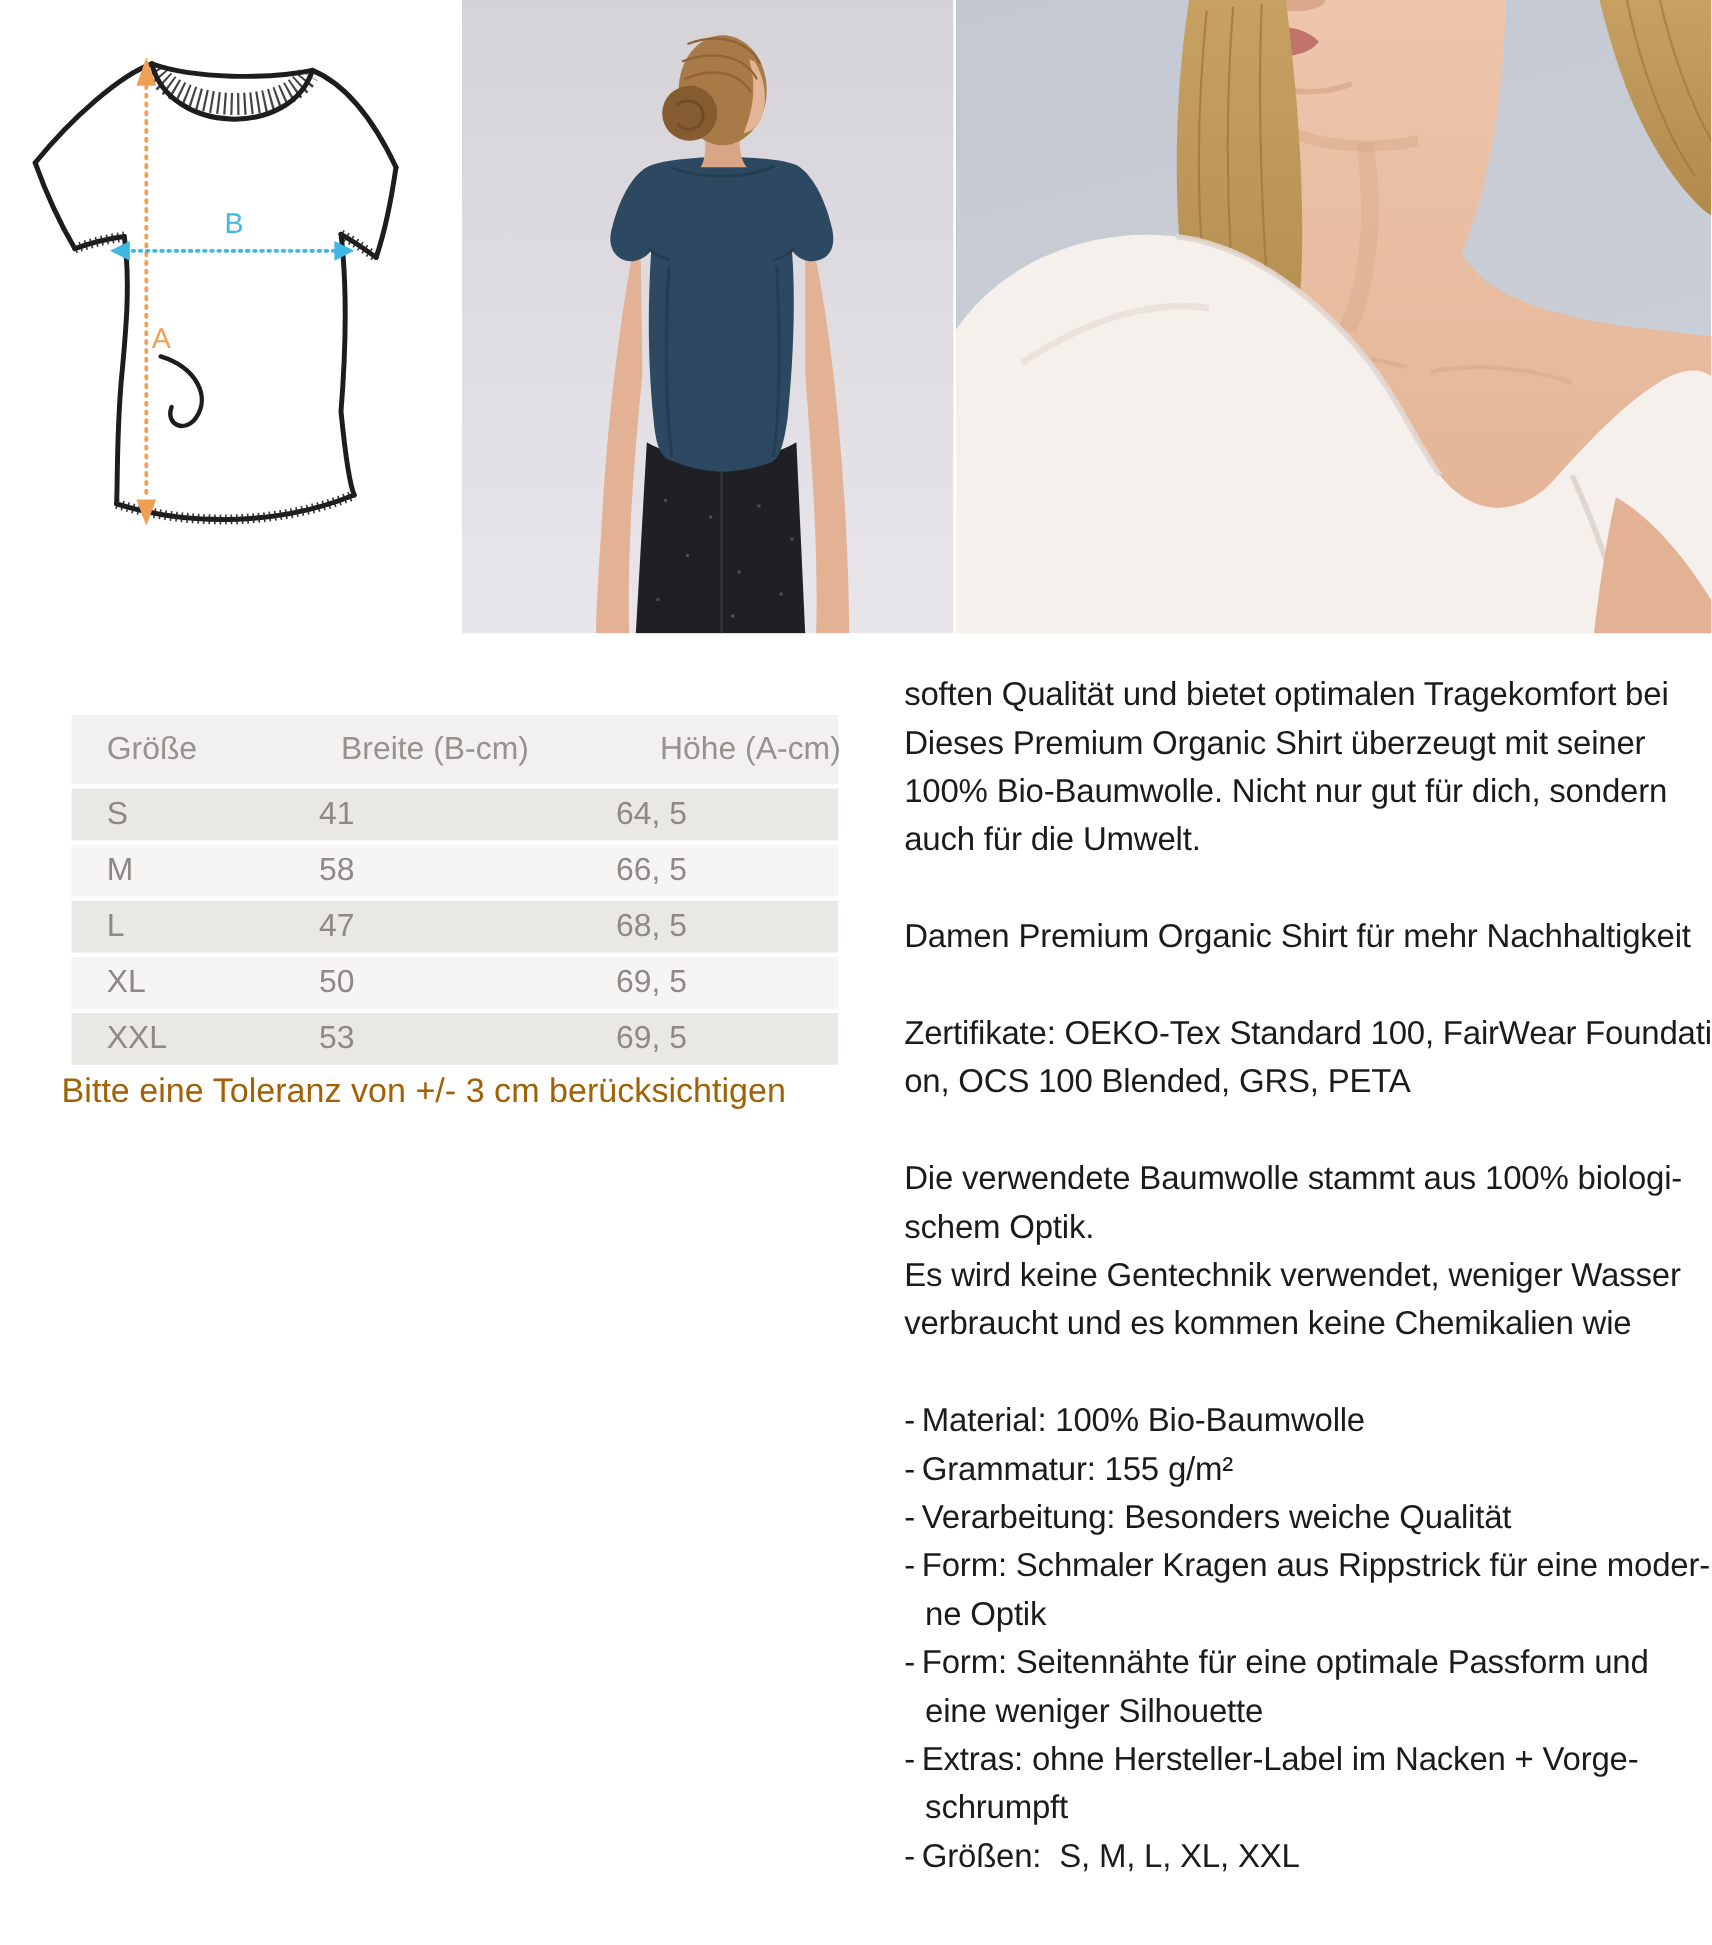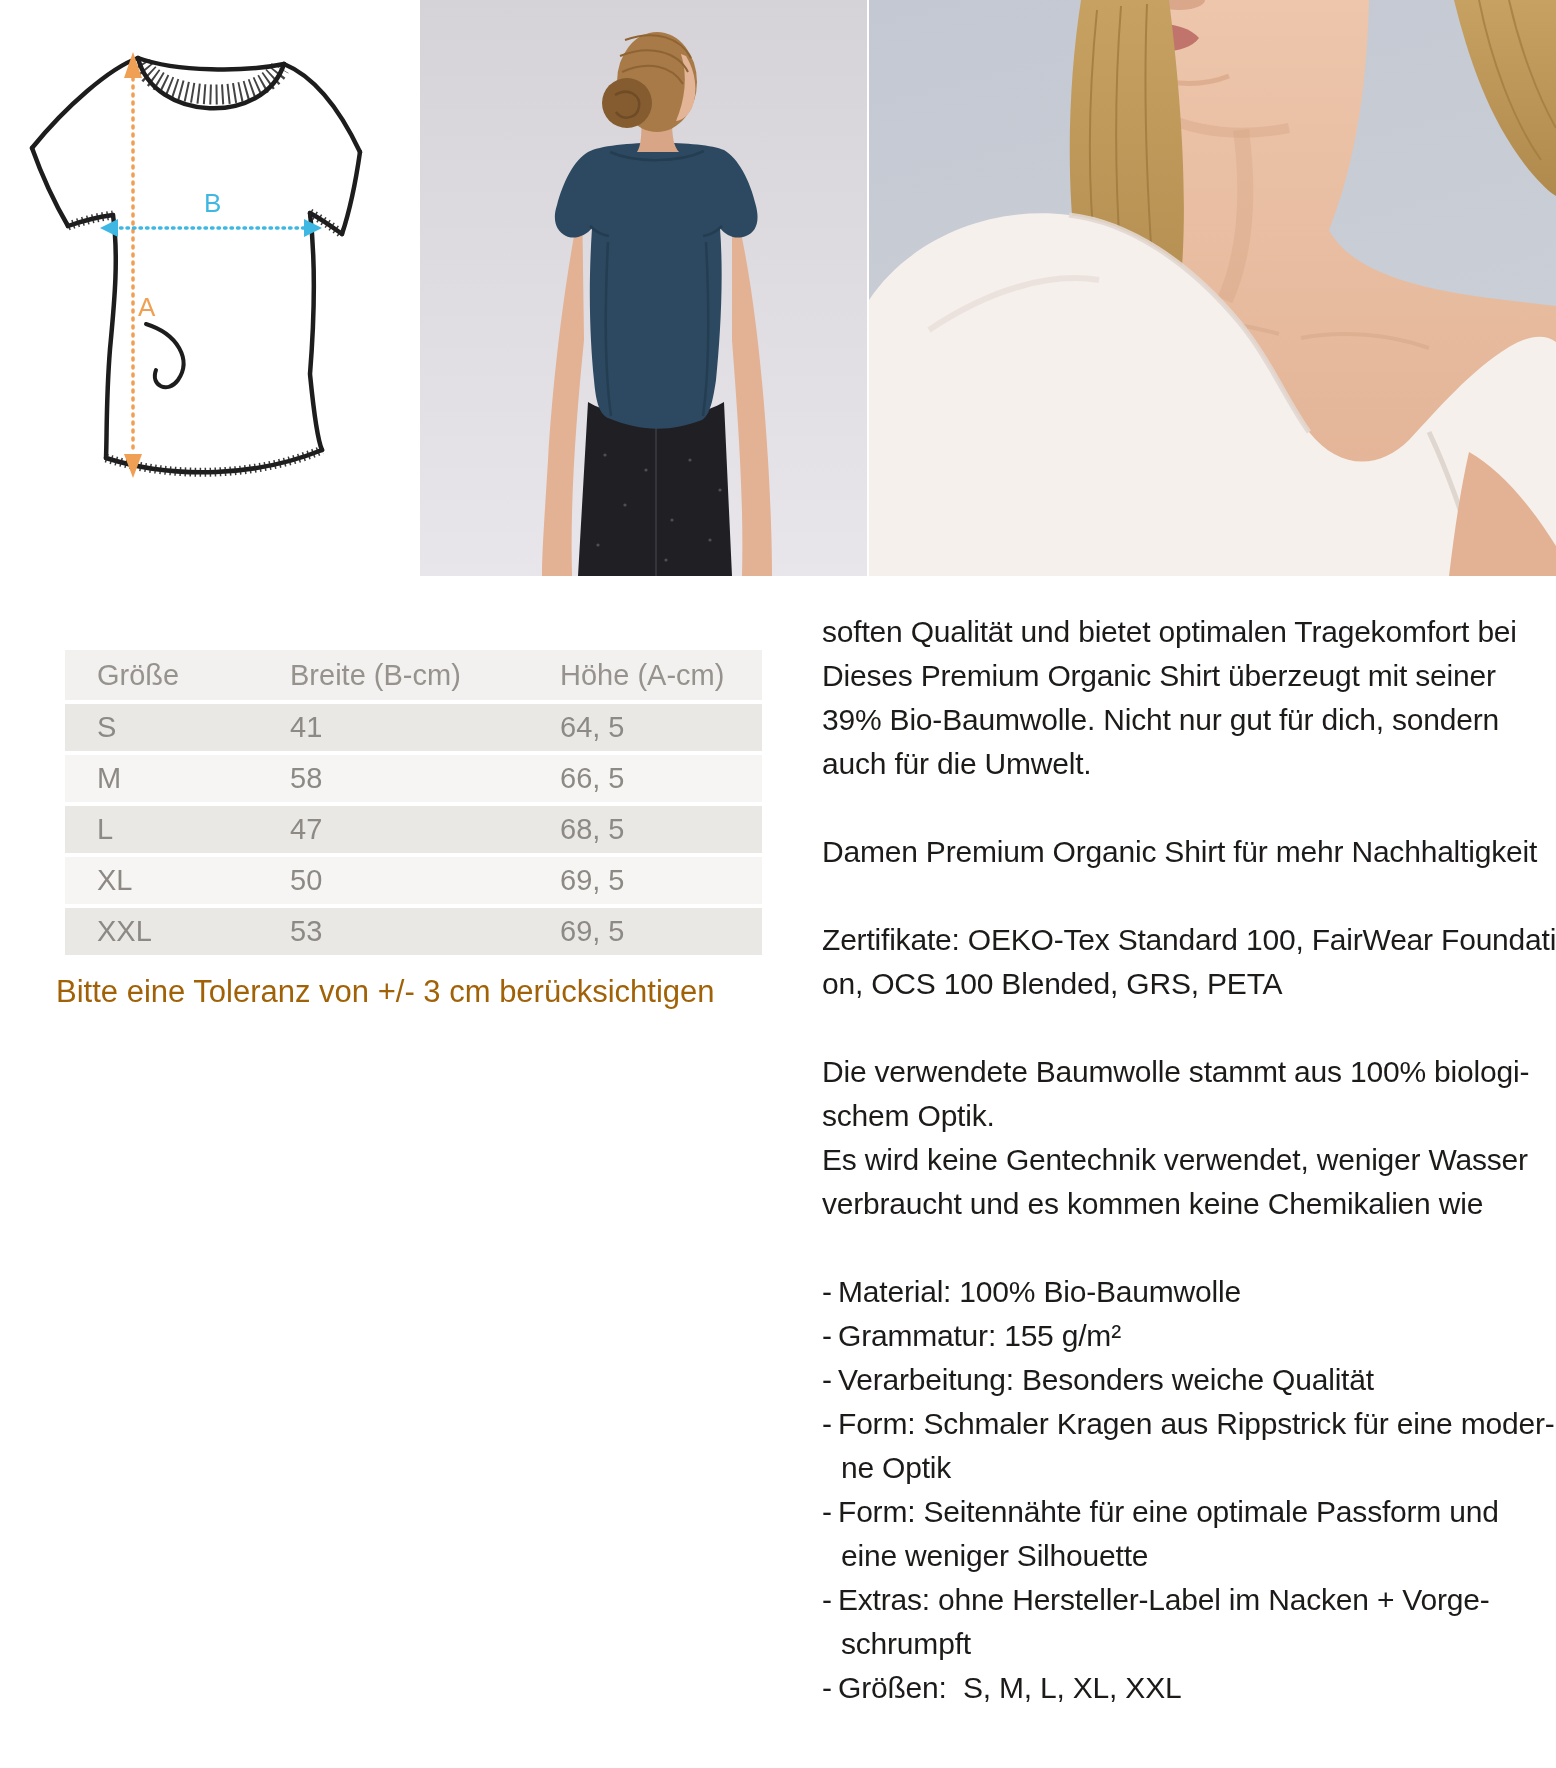--- a/index.html
+++ b/index.html
@@ -8,22 +8,22 @@
     font-family:"Liberation Sans", sans-serif;color:#1c1b19;overflow:hidden;
   }
   
   .diagram{position:absolute;left:26px;top:44px;width:352px;height:444px;}
   
   .photo{position:absolute;top:0;overflow:hidden;}
   .photo-back{left:420px;width:447px;height:576px;}
   .photo-front{left:869px;width:687px;height:576px;}
   
   .size-chart{position:absolute;left:65px;top:650px;width:697px;font-size:29px;}
-  .thead{display:grid;grid-template-columns:193px 270px 1fr;height:50px;align-items:center;
-         background:#f3f1ef;color:#96938e;padding-left:32px;box-sizing:border-box;}
+  .thead{display:grid;grid-template-columns:193px 270px 1fr;height:63px;align-items:center;
+         background:#f3f1ef;color:#96938e;padding-left:32px;box-sizing:border-box;gap:20px;}
   .tr{display:grid;grid-template-columns:193px 270px 1fr;height:47px;align-items:center;
       margin-top:4px;color:#8d8a86;padding-left:32px;box-sizing:border-box;}
   .tr.dark{background:#e9e8e5;}
   .tr.light{background:#f6f5f3;}
   .th,.td{white-space:pre;}
   
   .tolerance{position:absolute;left:56px;top:974px;font-size:31px;color:#a16207;white-space:pre;}
   
   .desc{position:absolute;left:822px;top:610px;width:730px;font-size:30px;line-height:44px;
         color:#1c1b19;letter-spacing:-0.2px;}
@@ -230,21 +230,21 @@
     </div>
 </div>
 
 <div class="tolerance">Bitte eine Toleranz von +/- 3 cm berücksichtigen</div>
 
 <div class="desc">
   <div>
       <div class="para">
         <div class="line">soften Qualität und bietet optimalen Tragekomfort bei</div>
         <div class="line">Dieses Premium Organic Shirt überzeugt mit seiner</div>
-        <div class="line">39% Bio-Baumwolle. Nicht nur gut für dich, sondern</div>
+        <div class="line">100% Bio-Baumwolle. Nicht nur gut für dich, sondern</div>
         <div class="line">auch für die Umwelt.</div>
       </div>
       <div class="para">
         <div class="line">Damen Premium Organic Shirt für mehr Nachhaltigkeit</div>
       </div>
       <div class="para">
         <div class="line">Zertifikate: OEKO-Tex Standard 100, FairWear Foundati-</div>
         <div class="line">on, OCS 100 Blended, GRS, PETA</div>
       </div>
       <div class="para">

